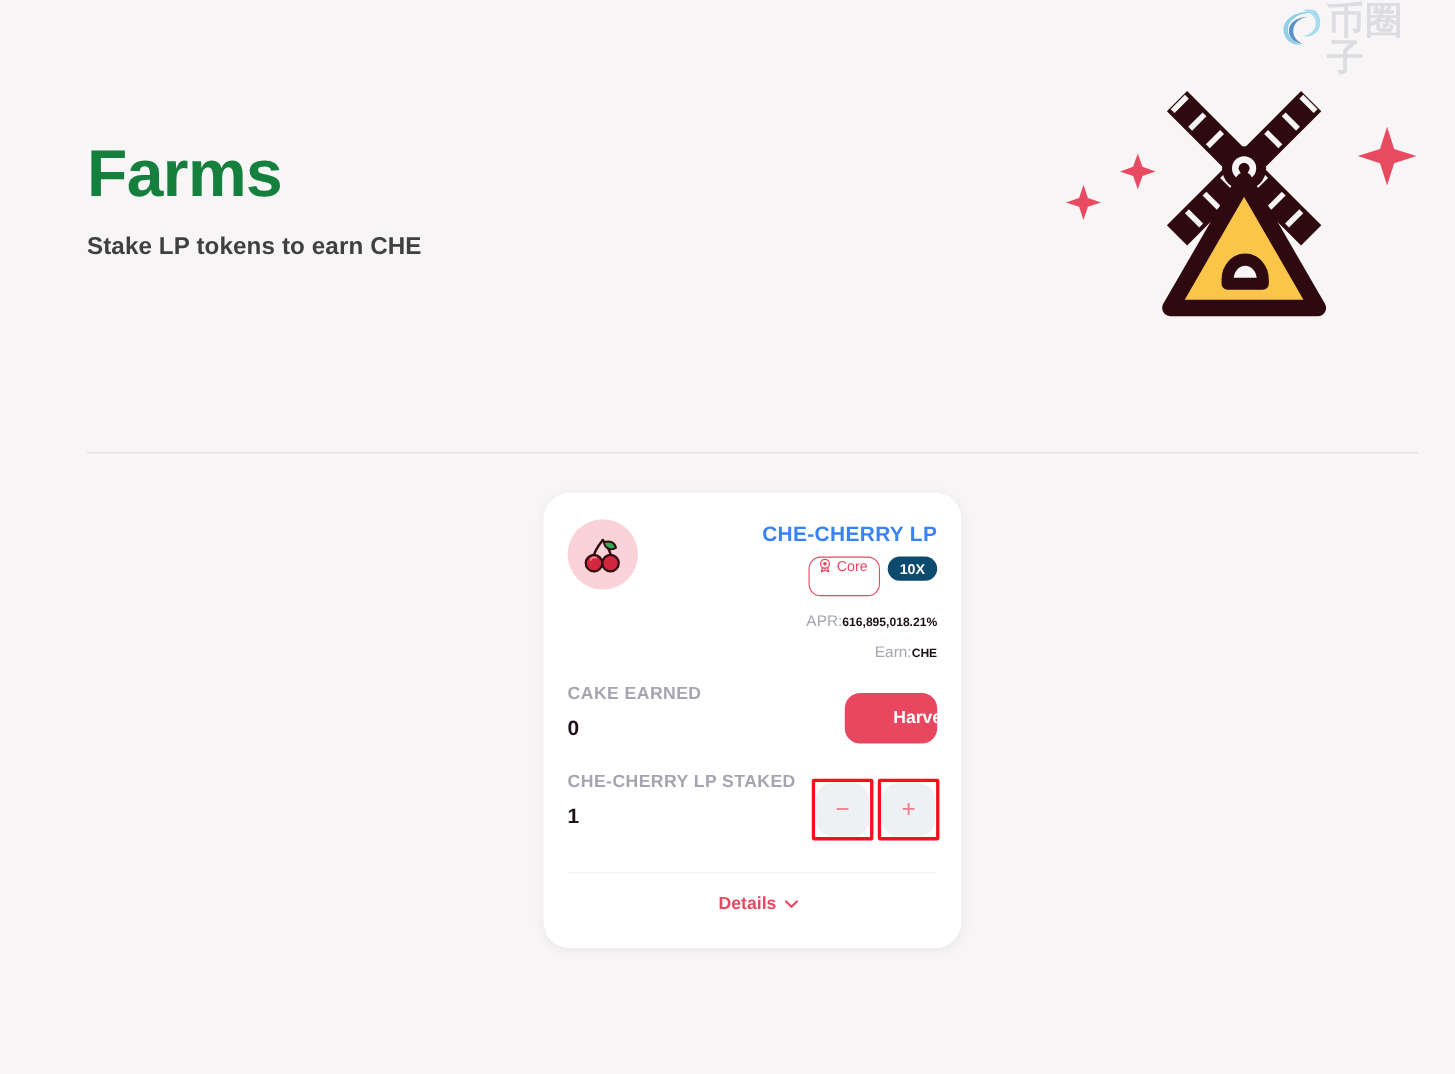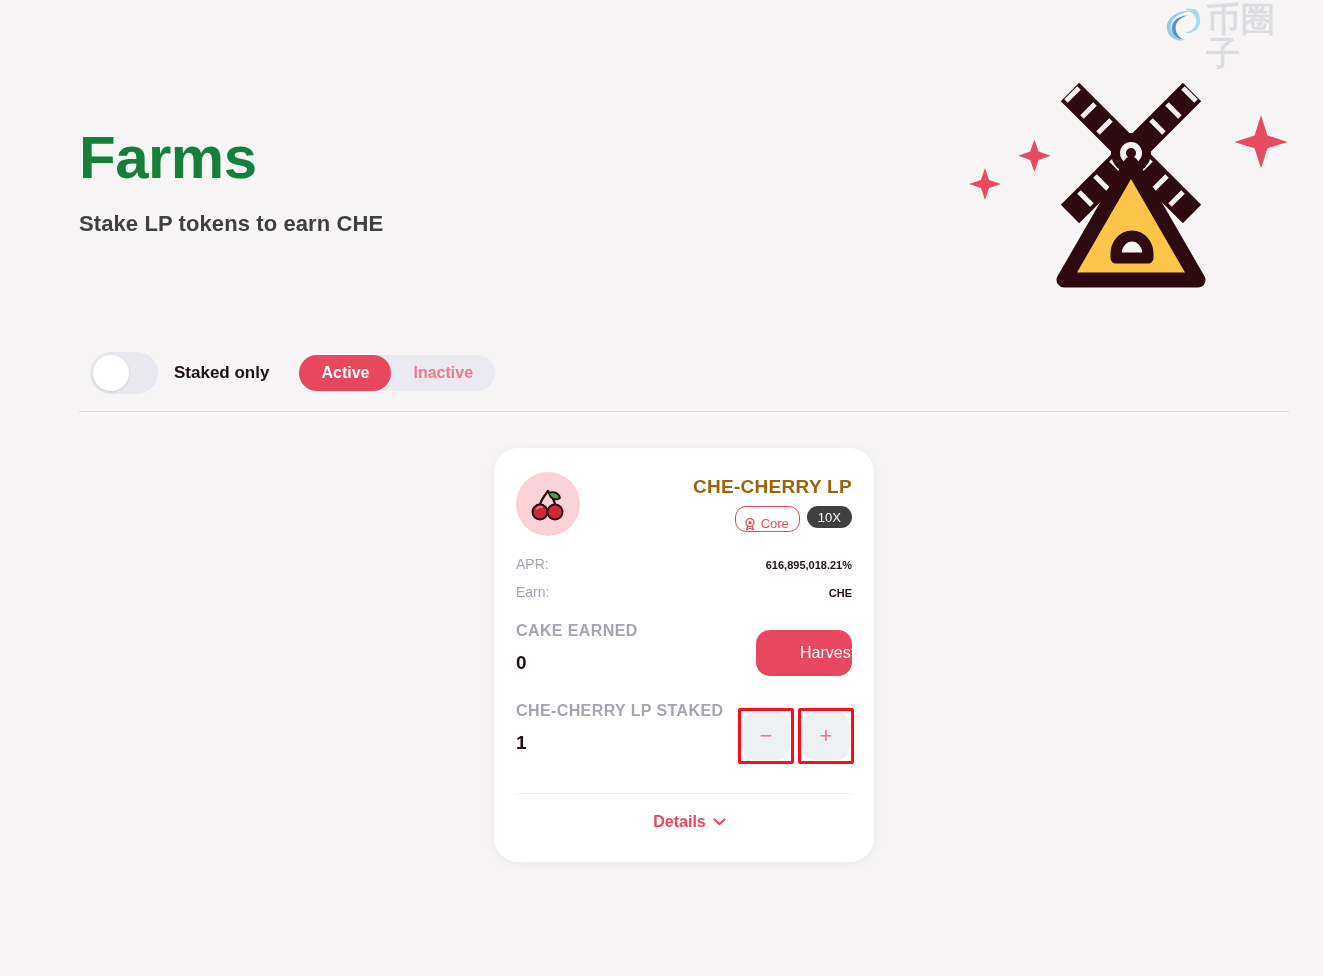--- a/index.html
+++ b/index.html
@@ -159,57 +159,57 @@
     background: #FBD2D8;
     display: flex;
     align-items: center;
     justify-content: center;
     flex: none;
   }
   .head-right { text-align: right; padding-top: 4px; }
   .pair-name {
     font-size: 19px;
     font-weight: bold;
-    color: #a16207;
+    color: #3b82f6;
     letter-spacing: 0.3px;
     text-align: right;
   }
   .badges {
     margin-top: 8px;
     display: flex;
     justify-content: flex-end;
     gap: 7px;
   }
   .badge-core {
-    height: 26px;
+    height: 36px;
     border: 1.5px solid #E7485F;
     border-radius: 11px;
     color: #E7485F;
     font-size: 13px;
     font-weight: normal;
     display: flex;
-    align-items: flex-end;
+    align-items: flex-start;
     gap: 4px;
     padding: 0 10px 0 7px;
   }
   .badge-mult {
     height: 22px;
     border-radius: 11px;
-    background: #404040;
+    background: #0c4a6e;
     color: #FFFFFF;
     font-size: 13px;
-    font-weight: normal;
+    font-weight: bold;
     display: flex;
     align-items: center;
     padding: 0 11px;
   }
 
   .kv-row {
     display: flex;
-    justify-content: space-between;
+    justify-content: flex-end;
     align-items: baseline;
     margin-top: 12px;
   }
   .kv-row:first-of-type { margin-top: 18px; }
   .kv-key { font-size: 14px; color: #A8A3B0; font-weight: normal; }
   .kv-val { font-size: 11px; font-weight: bold; color: #1D1018; }
 
   .section { margin-top: 22px; position: relative; min-height: 58px; }
   .section-label {
     font-size: 16px;
@@ -221,28 +221,28 @@
   .section-value {
     font-size: 19px;
     font-weight: bold;
     color: #1D1018;
     margin-top: 12px;
   }
   .harvest-btn {
     position: absolute;
     right: 0;
     top: 8px;
-    width: 96px;
+    width: 84px;
     height: 46px;
     border: none;
     border-radius: 14px;
     background: #E7485F;
     color: #FFFFFF;
     font-size: 16px;
-    font-weight: normal;
+    font-weight: bold;
     font-family: "Liberation Sans", sans-serif;
     cursor: pointer;
     padding-left: 44px;
   }
 
   .stepper {
     position: absolute;
     right: -2px;
     top: 6px;
     display: flex;
@@ -344,30 +344,20 @@
 
       <circle cx="191" cy="95" r="20" fill="#2E0A10"></circle>
       <circle cx="191" cy="95" r="11" fill="#F7F5F6"></circle>
       <circle cx="191" cy="95" r="5" fill="#2E0A10"></circle>
 
       <path d="M191 106 L258 222 L124 222 Z" fill="#FBC54A" stroke="#2E0A10" stroke-width="15" stroke-linejoin="round"></path>
       <path d="M176 196 A16 18 0 0 1 208 196 L208 200 L176 200 Z" fill="#F7F5F6" stroke="#2E0A10" stroke-width="11" stroke-linejoin="round"></path>
     </svg>
   </div>
 
-  <div class="controls">
-    <div class="toggle">
-      <div class="knob"></div>
-    </div>
-    <span class="toggle-label">Staked only</span>
-    <div class="tabgroup">
-      <div class="tab active">Active</div>
-      <div class="tab inactive">Inactive</div>
-    </div>
-  </div>
 
   <div class="hr"></div>
 
   <div class="card">
 
     <div class="card-head">
       <div class="token-logo">
         <svg width="44" height="44" viewBox="0 0 44 44">
           <path d="M22 9 C18 14 14 20 13 26" stroke="#2E0A10" stroke-width="2.2" fill="none" stroke-linecap="round"></path>
           <path d="M22 9 C26 14 29 20 30 26" stroke="#2E0A10" stroke-width="2.2" fill="none" stroke-linecap="round"></path>

